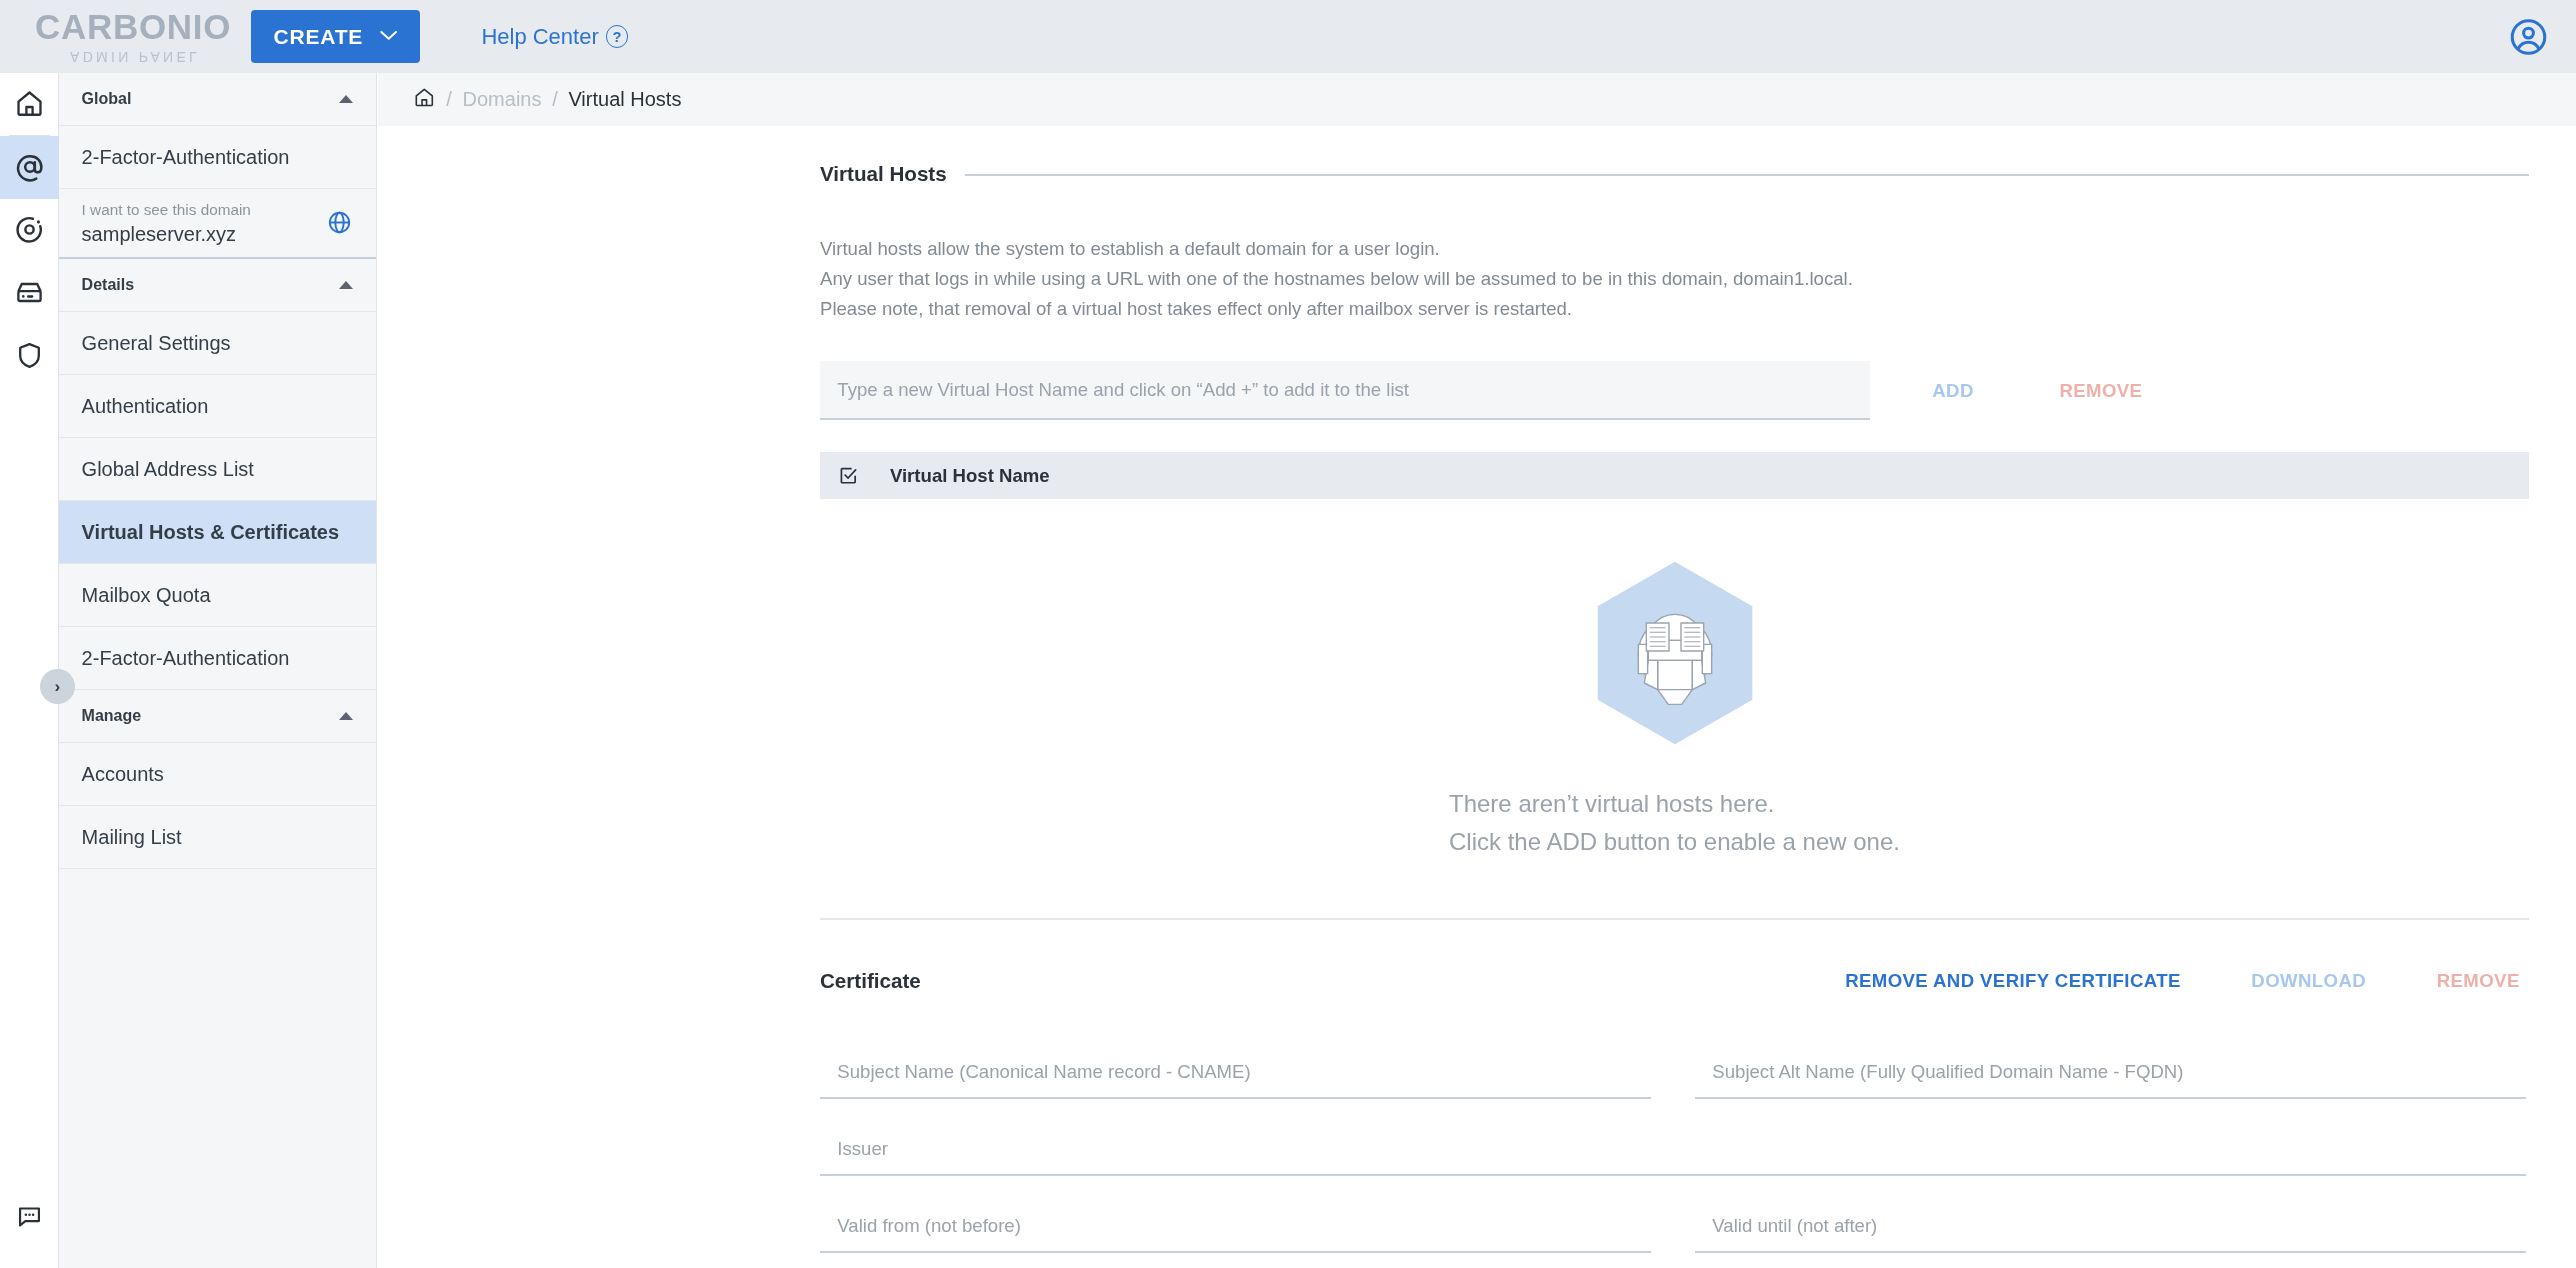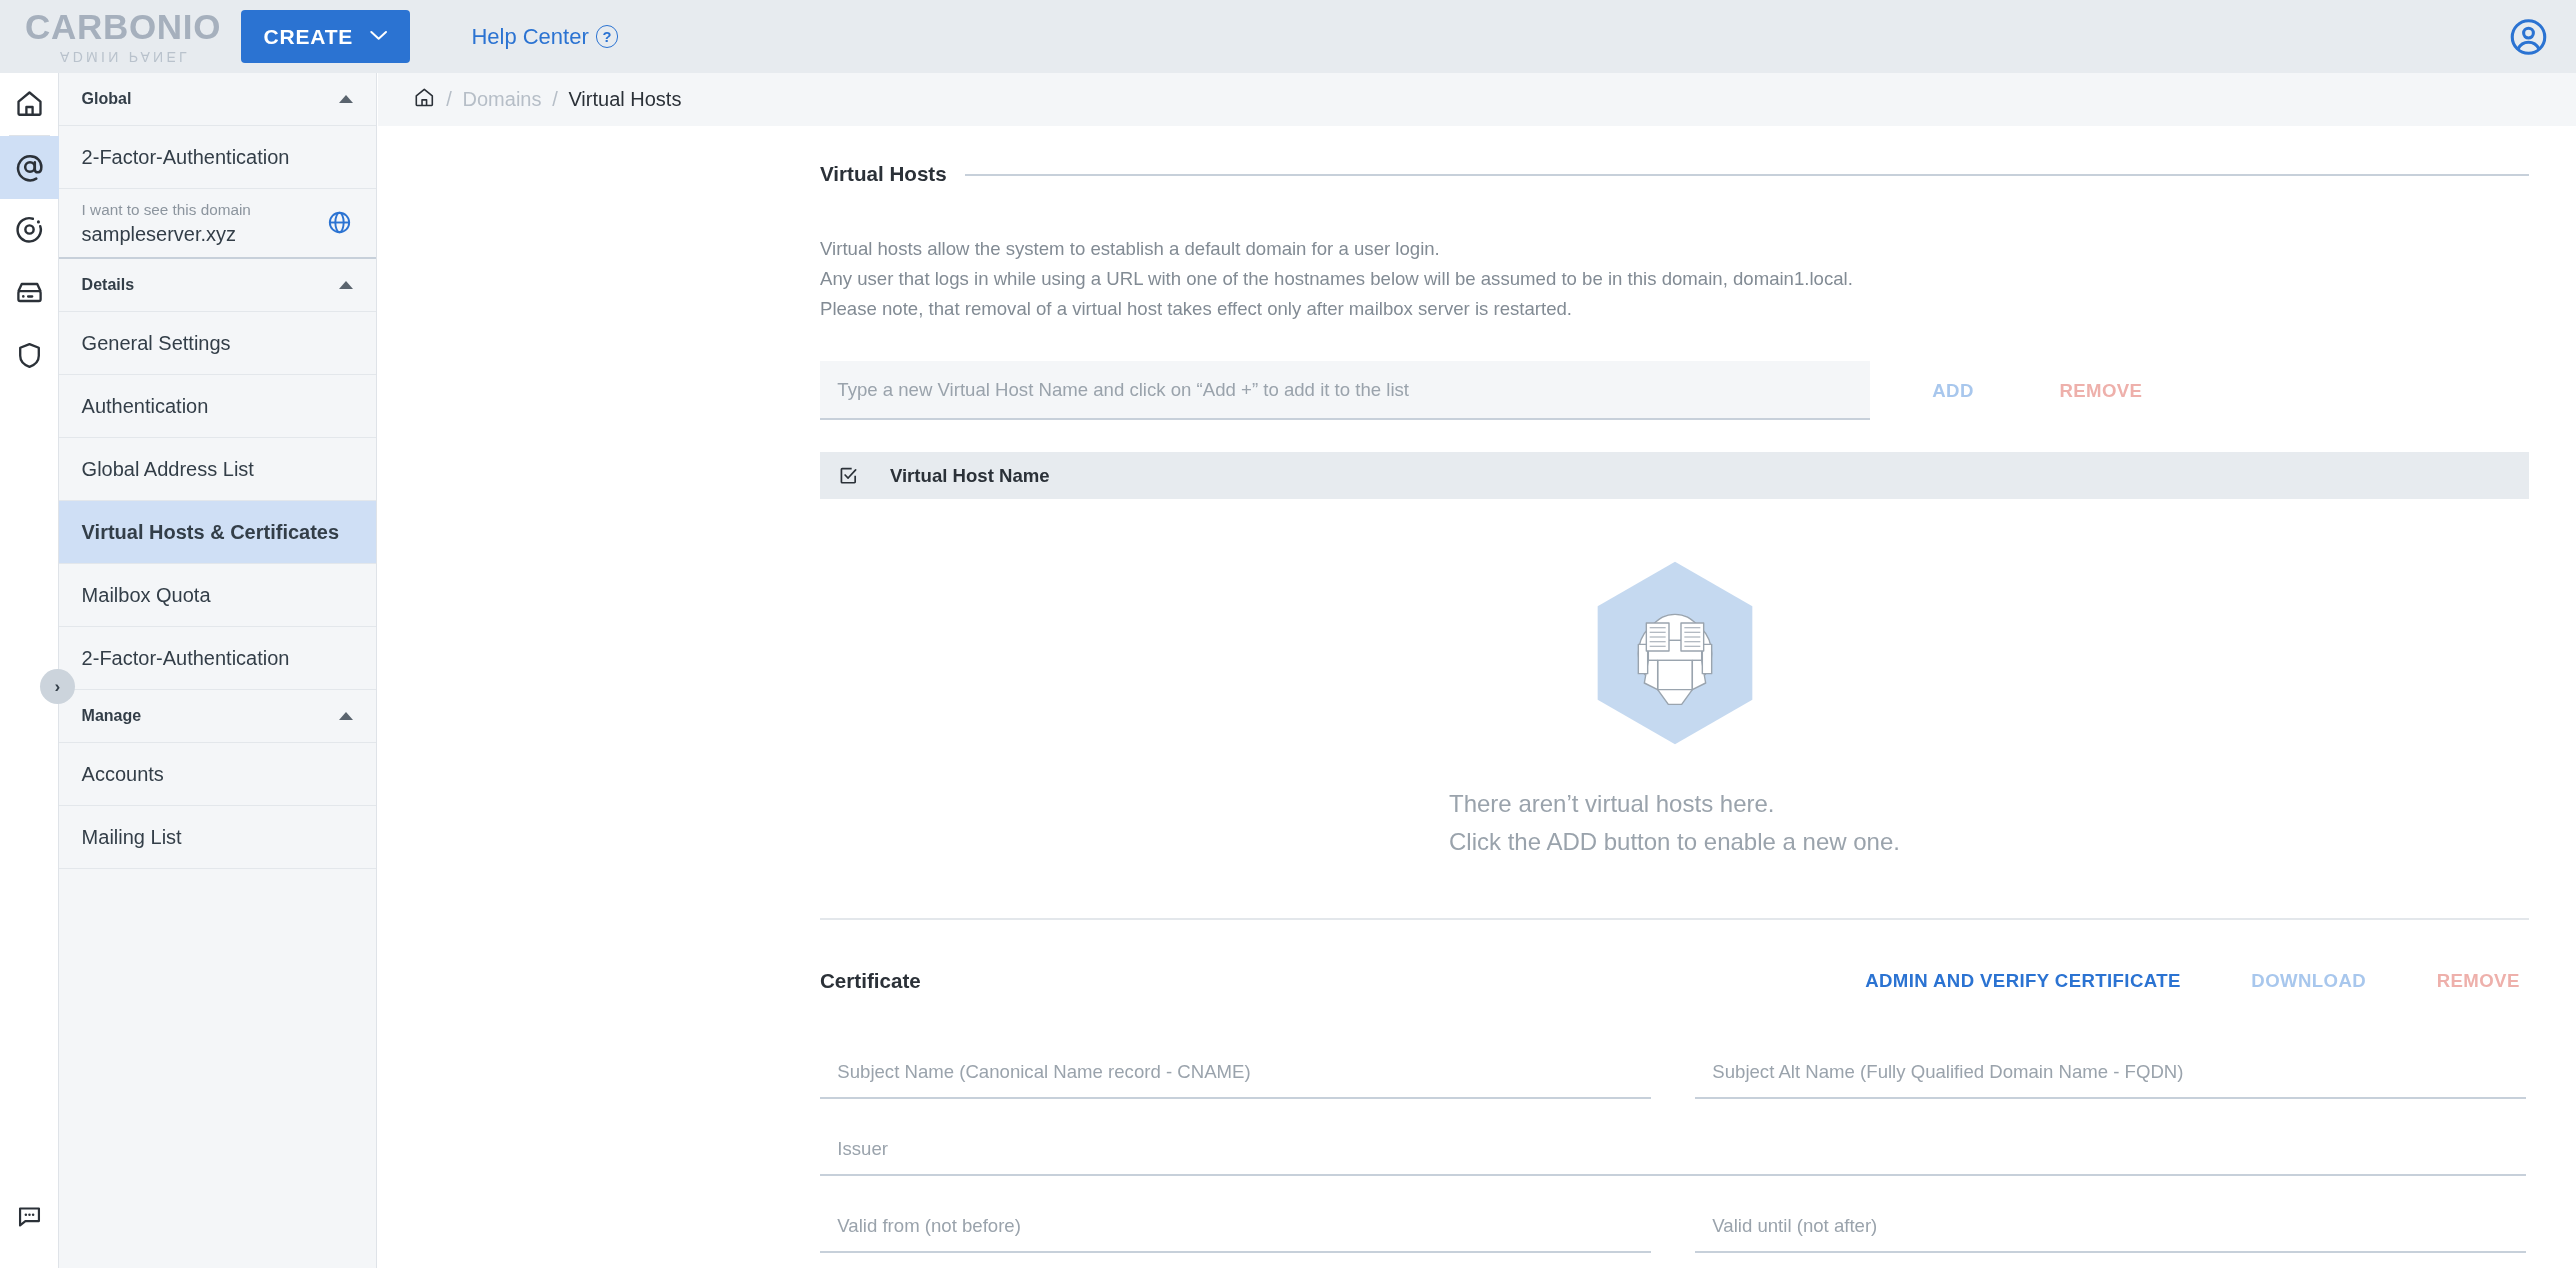--- a/index.html
+++ b/index.html
@@ -11,21 +11,21 @@
   }
   .app { position: relative; width: 2576px; height: 1269px; }
 
   
   .topbar {
     position: absolute; top: 0; left: 0; width: 2576px; height: 73px;
     background: #e7ebef;
     display: flex; align-items: center;
   }
   .logo-wrap {
-    width: 200px; margin-left: 25px;
+    width: 200px; margin-left: 35px;
     display: flex; flex-direction: column; align-items: flex-start;
     line-height: 1;
   }
   .logo-main {
     font-size: 35px; font-weight: 700; letter-spacing: 0.7px;
     color: #a6b0bd;
   }
   .logo-sub {
     font-size: 14px; letter-spacing: 3.3px; color: #b9c2cc;
     transform: scaleY(-1); margin-top: 5.3px; margin-left: 35px;
@@ -437,21 +437,21 @@
         </span>
         <div class="empty-text">
           <div>There aren’t virtual hosts here.</div>
           <div>Click the ADD button to enable a new one.</div>
         </div>
       </div>
 
       <div class="cert-head">
         <div class="cert-title">Certificate</div>
         <div class="cert-actions">
-          <button class="linkbtn btn-upload">ADMIN AND VERIFY CERTIFICATE</button>
+          <button class="linkbtn btn-upload">REMOVE AND VERIFY CERTIFICATE</button>
           <button class="linkbtn btn-download">DOWNLOAD</button>
           <button class="linkbtn btn-cremove">REMOVE</button>
         </div>
       </div>
 
       <div class="fields">
         <div class="frow">
           <div class="field half">
             <input type="text" placeholder="Subject Name (Canonical Name record - CNAME)" style="">
           </div>

